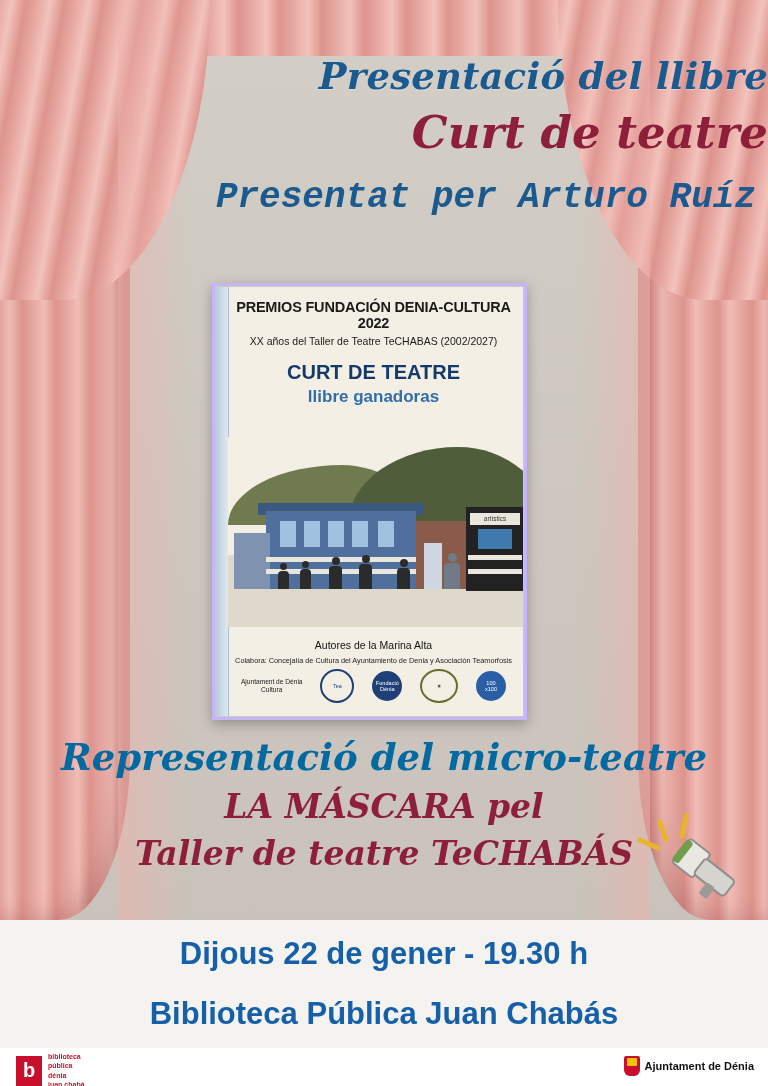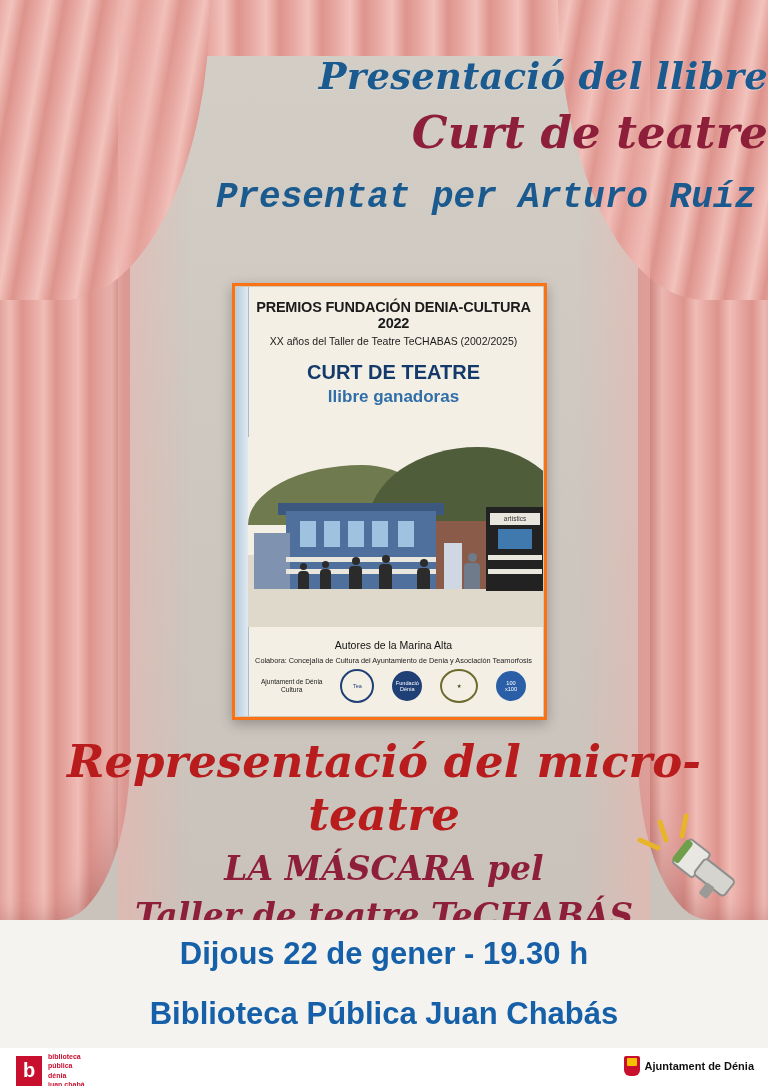--- a/index.html
+++ b/index.html
@@ -60,35 +60,35 @@
     font-size:45px;color:#8e1f3a;margin:8px 0 18px 0;
   }
   .t-presentat{
     font-family:Liberation Mono, monospace;font-weight:bold;font-style:italic;
     font-size:36px;color:#1a5a8e;margin:6px 12px 0 0;
   }
 
   .lower-wrap{position:absolute;left:0;top:735px;width:768px;text-align:center;z-index:5;}
   .t-repr{
     font-family:"DejaVu Serif", serif;font-weight:bold;font-style:italic;
-    font-size:45px;color:#b91c1c;margin:0 0 8px 0;
+    font-size:37px;color:#0369a1;margin:0 0 8px 0;
   }
   .t-mascara{
     font-family:"DejaVu Serif", serif;font-weight:bold;font-style:italic;
     font-size:33px;color:#8e1f3a;margin:0 0 8px 0;
   }
   .t-taller{
     font-family:"DejaVu Serif", serif;font-weight:bold;font-style:italic;
     font-size:33px;color:#8e1f3a;margin:0;
   }
 
   
   .book{
-    position:absolute;left:232px;top:283px;width:315px;height:437px;z-index:6;
-    background:#f97316;padding:3px;box-sizing:border-box;
+    position:absolute;left:212px;top:283px;width:315px;height:437px;z-index:6;
+    background:#c4b5fd;padding:3px;box-sizing:border-box;
     box-shadow:0 4px 12px rgba(0,0,0,.28);
   }
   .book-inner{
     width:100%;height:100%;box-sizing:border-box;
     background:#f3efe4;position:relative;overflow:hidden;
     border:1px solid #cfcab8;
   }
   .spine{position:absolute;left:0;top:0;width:12px;height:100%;
     background:linear-gradient(90deg,#b9cddd,#dfe9f1);border-right:1px solid #a9bccb;}
   .cover-head{position:absolute;left:16px;top:12px;right:8px;text-align:center;}
@@ -172,21 +172,21 @@
     <p class="t-title">Curt de teatre</p>
     <p class="t-presentat">Presentat per Arturo Ruíz</p>
   </div>
 
   <div class="book">
     <div class="book-inner">
       <div class="spine"></div>
 
       <div class="cover-head">
         <div class="ch1">PREMIOS FUNDACIÓN DENIA-CULTURA 2022</div>
-        <div class="ch2">XX años del Taller de Teatre TeCHABAS (2002/2025)</div>
+        <div class="ch2">XX años del Taller de Teatre TeCHABAS (2002/2027)</div>
         <div class="ch3">CURT DE TEATRE</div>
         <div class="ch4">llibre ganadoras</div>
       </div>
 
       <div class="illo">
         <div class="sky"></div>
         <div class="hill-a"></div>
         <div class="hill-b"></div>
         <div class="ground"></div>
 

